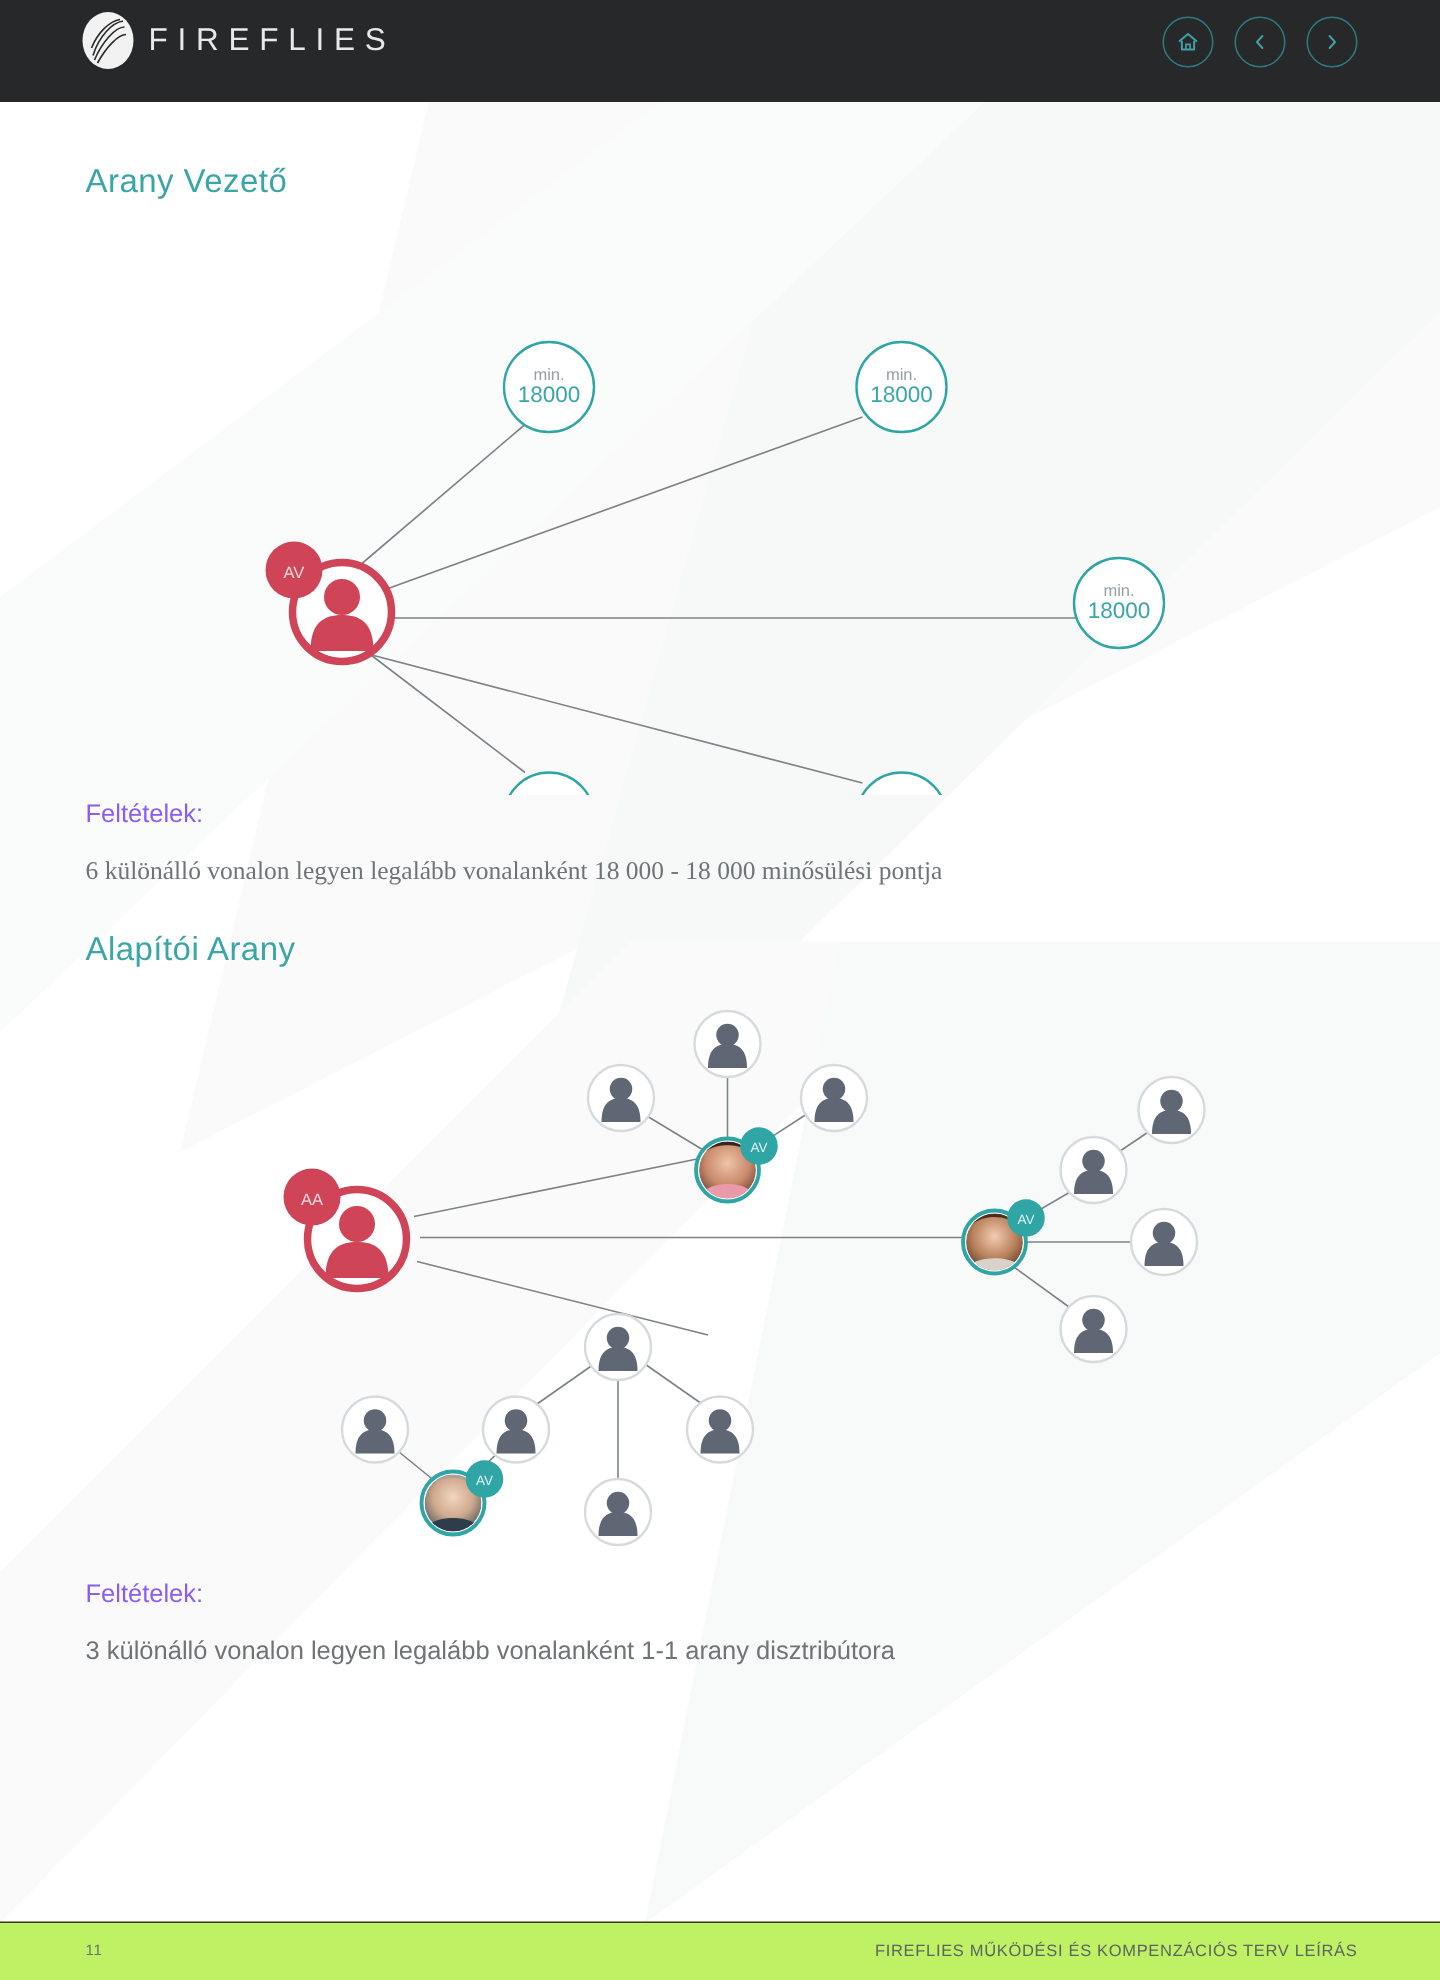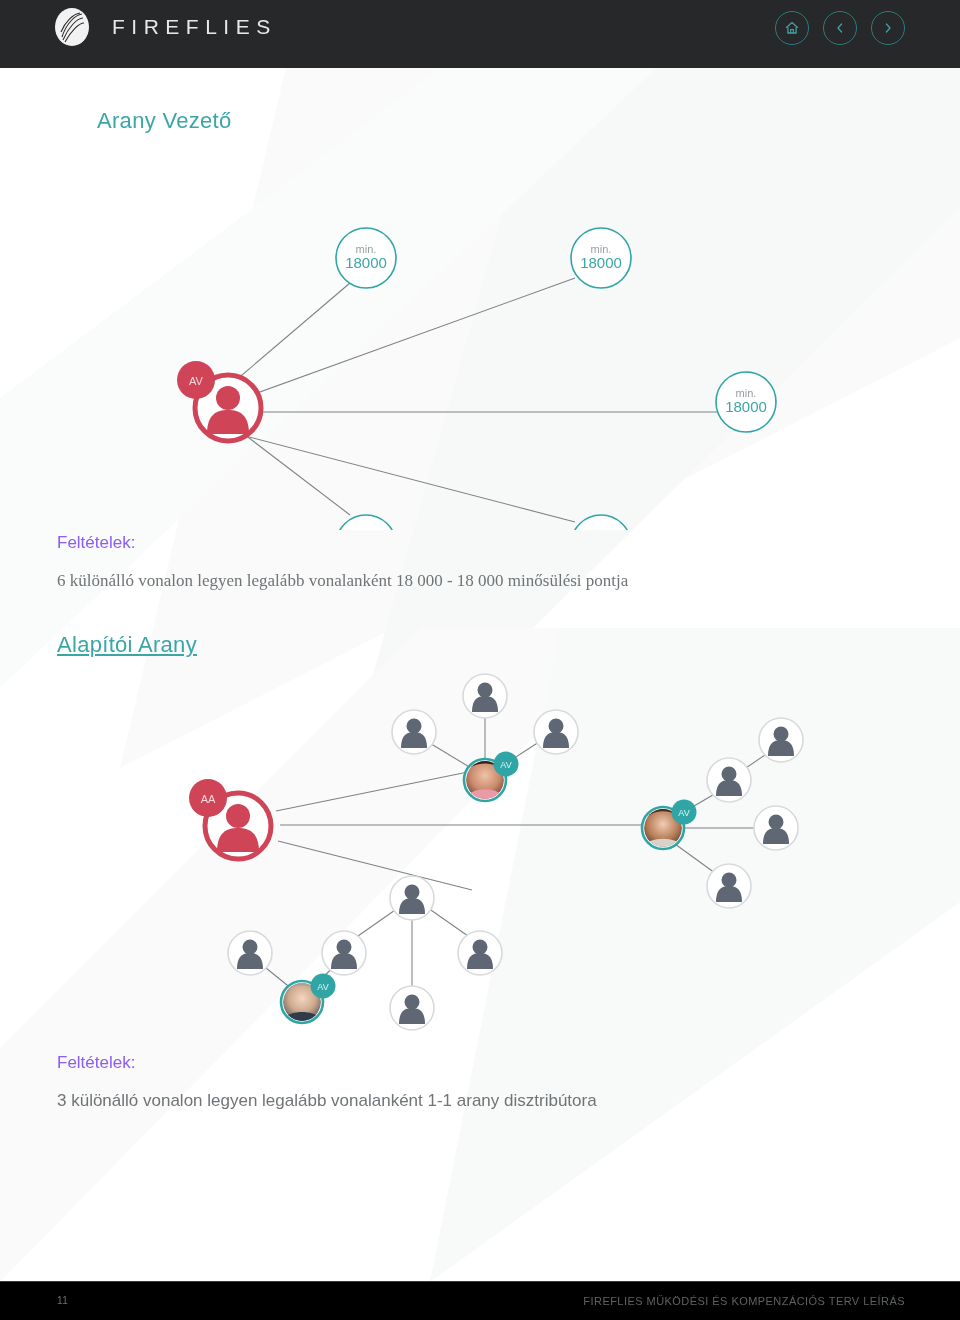--- a/index.html
+++ b/index.html
@@ -22,21 +22,21 @@
     left: 0; top: 0;
     width: 960px; height: 68px;
     background: #262829;
     z-index: 20;
   }
   .brand {
     position: absolute;
     left: 55px; top: 8px;
     display: flex;
     align-items: center;
-    gap: 23px;
+    gap: 10px;
   }
   .brand-mark {
     width: 34px; height: 38px;
     border-radius: 50%;
     background: #f2f2f2;
     position: relative;
     overflow: hidden;
     flex: none;
   }
   .brand-mark svg { position: absolute; left: 0; top: 0; }
@@ -110,21 +110,21 @@
   .diagram {
     position: absolute;
   }
   .diagram svg { display: block; }
 
   
   .footer {
     position: absolute;
     left: 0; bottom: 0;
     width: 960px; height: 38px;
-    background: #000000;
+    background: #bef264;
     border-top: 1px solid #3a3d3e;
     z-index: 20;
   }
   .footer-page {
     position: absolute;
     left: 57px; top: 13px;
     color: #6d7173;
     font-size: 10px;
     letter-spacing: .5px;
   }
@@ -192,21 +192,21 @@
         <stop offset="100%" stop-color="#f1f2f3"></stop>
       </linearGradient>
     </defs>
     <polygon points="300,-60 980,-60 980,260 120,700" fill="#fafafa"></polygon>
     <polygon points="560,-60 980,-60 980,120 330,760" fill="#f7f8f8"></polygon>
     <polygon points="0,330 520,-60 720,-60 0,620" fill="#fafbfb"></polygon>
     <polygon points="0,980 420,560 640,560 0,1214" fill="#fafafa"></polygon>
     <polygon points="560,560 980,560 980,820 430,1214" fill="#f8f9f9"></polygon>
   </svg>
 
-  <div class="h-teal" style="left:57px; top:40px;margin-left:40px;">Arany Vezető</div>
+  <div class="h-teal" style="left:57px; top:40px;">Arany Vezető</div>
 
   <div class="diagram" style="left:50px; top:72px;">
     <svg width="780" height="390" viewBox="0 0 780 390" aria-hidden="true">
 
       <g stroke="#7c8286" stroke-width="1.1" fill="none">
         <line x1="178" y1="247" x2="300" y2="143"></line>
         <line x1="182" y1="262" x2="525" y2="138"></line>
         <line x1="186" y1="272" x2="700" y2="272"></line>
         <line x1="182" y1="285" x2="300" y2="375"></line>
         <line x1="180" y1="292" x2="525" y2="382"></line>
@@ -246,21 +246,21 @@
         </g>
         <circle cx="146" cy="240" r="19" fill="#cf4456"></circle>
         <text x="146" y="245" text-anchor="middle" fill="#f4dade" font-family="Liberation Sans, sans-serif" font-size="11">AV</text>
       </g>
     </svg>
   </div>
 
   <div class="h-dark" style="left:57px; top:465px;">Feltételek:</div>
   <div class="p-gray" style="left:57px; top:503px;font-family:Liberation Serif, serif;">6 különálló vonalon legyen legalább vonalanként 18 000 - 18 000 minősülési pontja</div>
 
-  <div class="h-teal" style="left:57px; top:564px;text-decoration:underline;">Alapítói Arany</div>
+  <div class="h-teal" style="left:57px; top:552px;">Alapítói Arany</div>
 
   <div class="diagram" style="left:180px; top:600px;">
     <svg width="640" height="380" viewBox="0 0 640 380" aria-hidden="true">
       <defs>
 
         <radialGradient id="ph1" cx="50%" cy="38%" r="70%">
           <stop offset="0%" stop-color="#f0c3a8"></stop>
           <stop offset="55%" stop-color="#c98a6c"></stop>
           <stop offset="100%" stop-color="#5d3a2c"></stop>
         </radialGradient>

